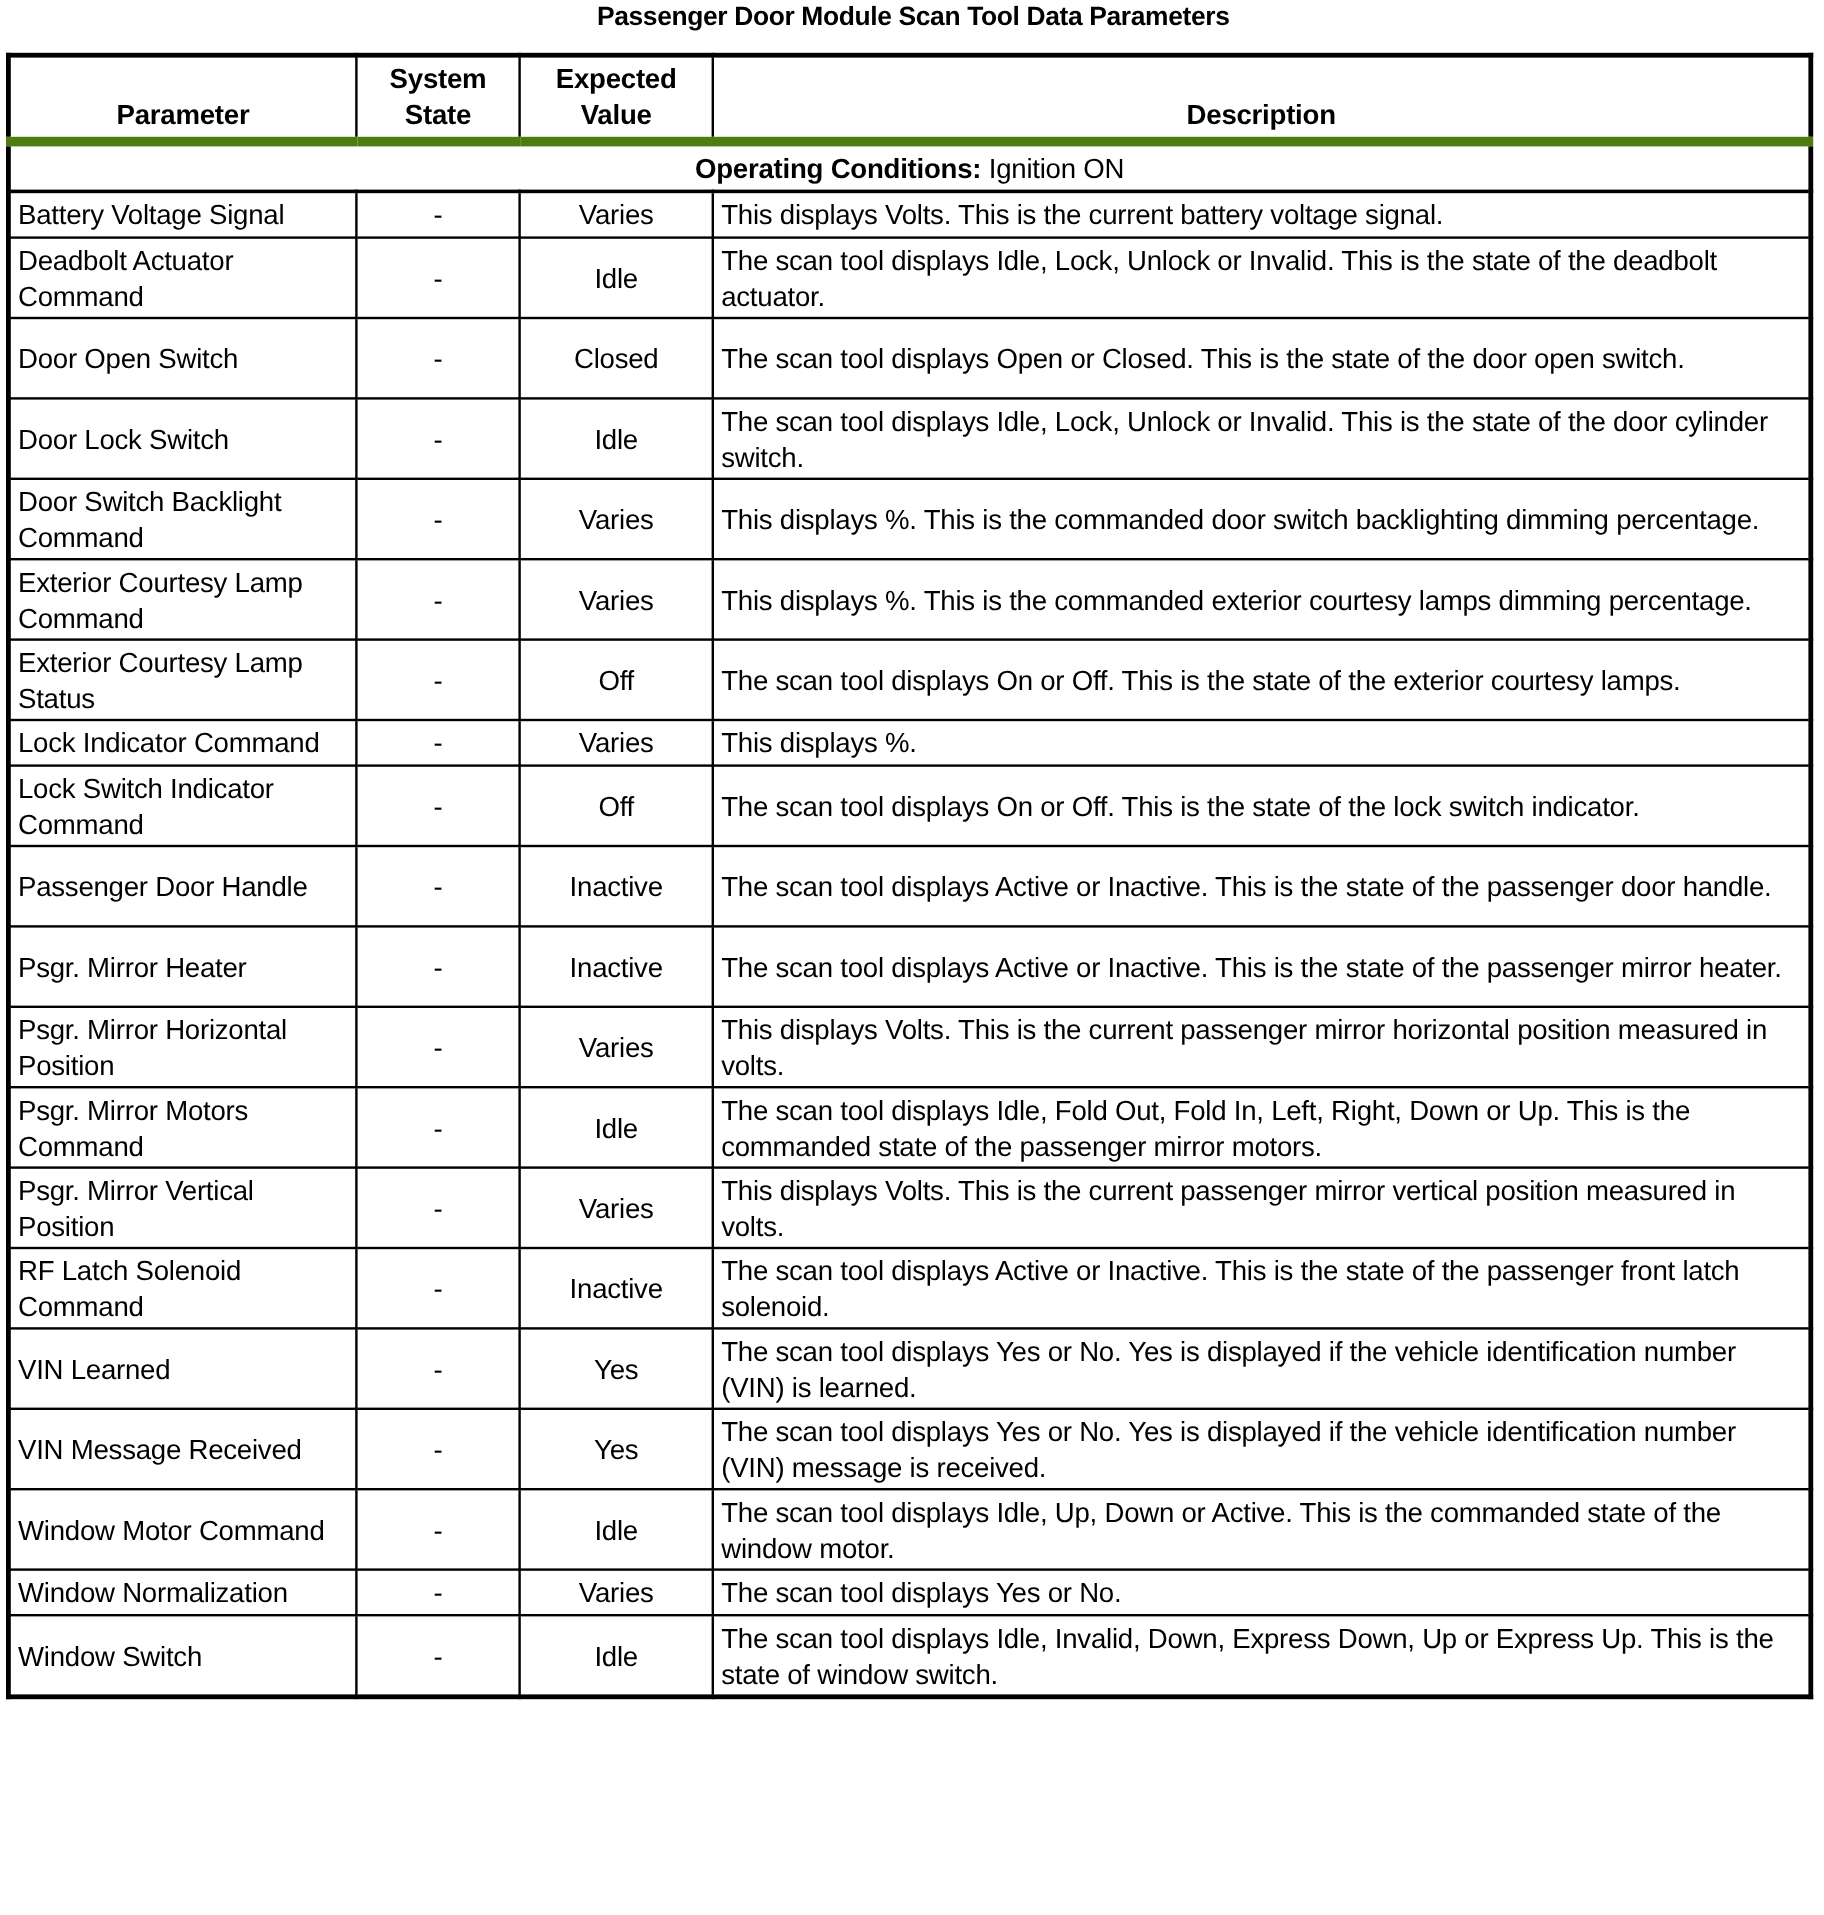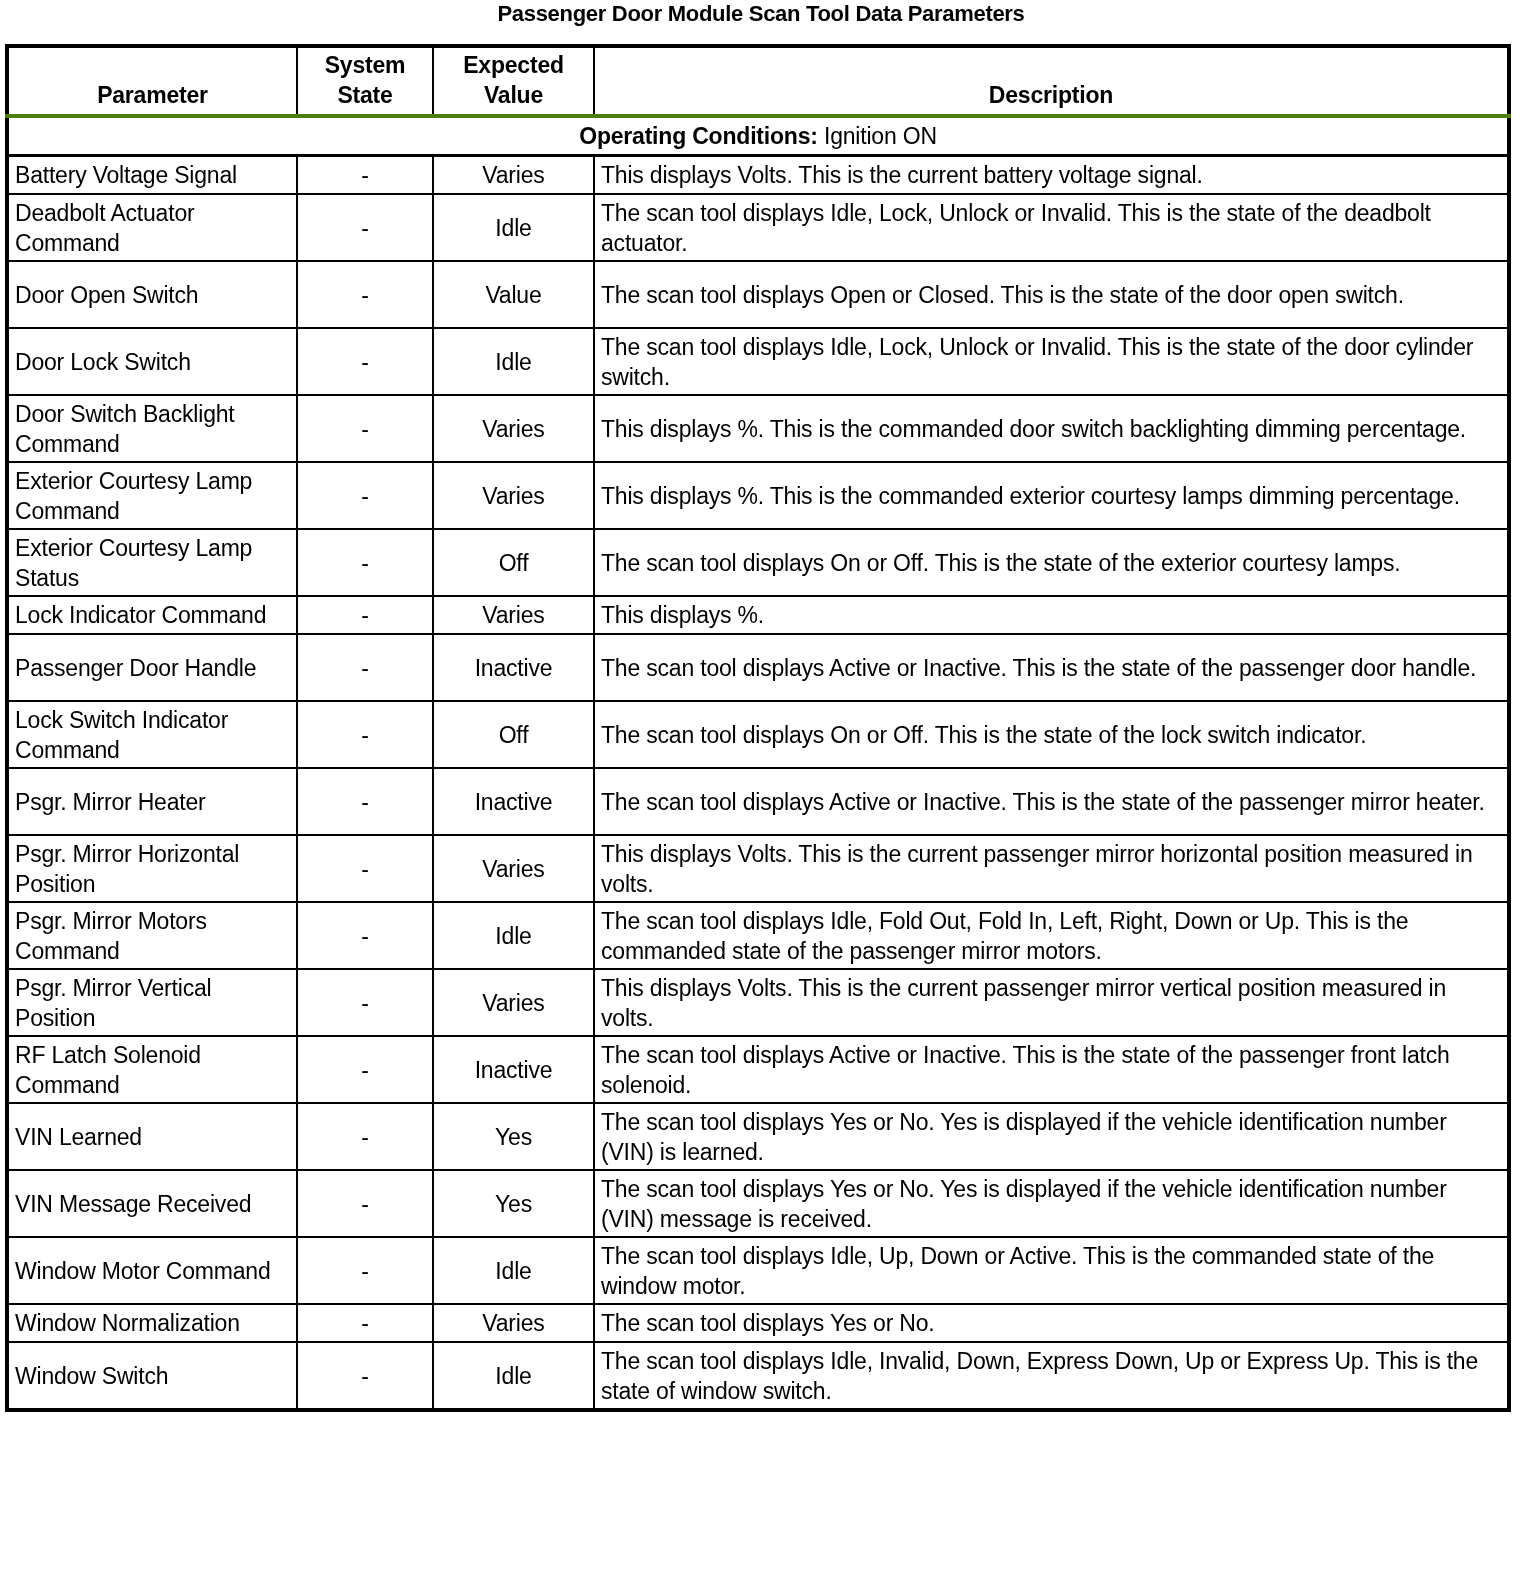--- a/index.html
+++ b/index.html
@@ -1,20 +1,20 @@
 <!DOCTYPE html>
 <html><head>
 <meta charset="utf-8">
 <style>
   html, body { margin:0; padding:0; background:#ffffff; }
   body { width:1520px; height:1596px; position:relative; font-family:"Liberation Sans", sans-serif; color:#000; }
   .title { position:absolute; left:0; top:0; width:1486px; text-align:center; font-weight:bold; font-size:22px; line-height:28px; letter-spacing:-0.3px;padding-left:18px; }
   table.main { position:absolute; left:5px; top:44px; width:1506px; border-collapse:collapse; border:4px solid #000; table-layout:fixed; }
   table.main td, table.main th { border:2px solid #000; font-size:23px; line-height:30px; padding:0 6px; vertical-align:middle; letter-spacing:-0.2px; }
-  table.main th { font-weight:bold; text-align:center; vertical-align:bottom; padding-bottom:4px; height:62px; border-bottom:4px solid #4d7c0f; }
+  table.main th { font-weight:bold; text-align:center; vertical-align:bottom; padding-bottom:4px; height:62px; border-bottom:8px solid #4d7c0f; }
   col.c1 { width:290px; } col.c2 { width:136px; } col.c3 { width:161px; } col.c4 { width:auto; }
   tr.cond td { height:36px; text-align:center; border-bottom:3px solid #000; }
   tr.row td { height:65px; }
   tr.row.single td { height:36px; }
   td.param { text-align:left; }
   td.state, td.expected { text-align:center; }
   td.desc { text-align:left; vertical-align:top; padding-top:3px; }
   tr.single td.desc { vertical-align:middle; padding-top:0;margin-top:12px; }
   .bold { font-weight:bold; }
 </style>
@@ -50,21 +50,21 @@
       </tr>
       <tr class="row">
         <td class="param">Deadbolt Actuator Command</td>
         <td class="state">-</td>
         <td class="expected">Idle</td>
         <td class="desc">The scan tool displays Idle, Lock, Unlock or Invalid. This is the state of the deadbolt actuator.</td>
       </tr>
       <tr class="row">
         <td class="param">Door Open Switch</td>
         <td class="state">-</td>
-        <td class="expected">Value</td>
+        <td class="expected">Closed</td>
         <td class="desc">The scan tool displays Open or Closed. This is the state of the door open switch.</td>
       </tr>
       <tr class="row">
         <td class="param">Door Lock Switch</td>
         <td class="state">-</td>
         <td class="expected">Idle</td>
         <td class="desc">The scan tool displays Idle, Lock, Unlock or Invalid. This is the state of the door cylinder switch.</td>
       </tr>
       <tr class="row">
         <td class="param">Door Switch Backlight Command</td>
@@ -84,30 +84,30 @@
         <td class="expected">Off</td>
         <td class="desc">The scan tool displays On or Off. This is the state of the exterior courtesy lamps.</td>
       </tr>
       <tr class="row single">
         <td class="param">Lock Indicator Command</td>
         <td class="state">-</td>
         <td class="expected">Varies</td>
         <td class="desc">This displays %.</td>
       </tr>
       <tr class="row">
+        <td class="param">Lock Switch Indicator Command</td>
+        <td class="state">-</td>
+        <td class="expected">Off</td>
+        <td class="desc">The scan tool displays On or Off. This is the state of the lock switch indicator.</td>
+      </tr>
+      <tr class="row">
         <td class="param">Passenger Door Handle</td>
         <td class="state">-</td>
         <td class="expected">Inactive</td>
         <td class="desc">The scan tool displays Active or Inactive. This is the state of the passenger door handle.</td>
-      </tr>
-      <tr class="row">
-        <td class="param">Lock Switch Indicator Command</td>
-        <td class="state">-</td>
-        <td class="expected">Off</td>
-        <td class="desc">The scan tool displays On or Off. This is the state of the lock switch indicator.</td>
       </tr>
       <tr class="row">
         <td class="param">Psgr. Mirror Heater</td>
         <td class="state">-</td>
         <td class="expected">Inactive</td>
         <td class="desc">The scan tool displays Active or Inactive. This is the state of the passenger mirror heater.</td>
       </tr>
       <tr class="row">
         <td class="param">Psgr. Mirror Horizontal Position</td>
         <td class="state">-</td>

